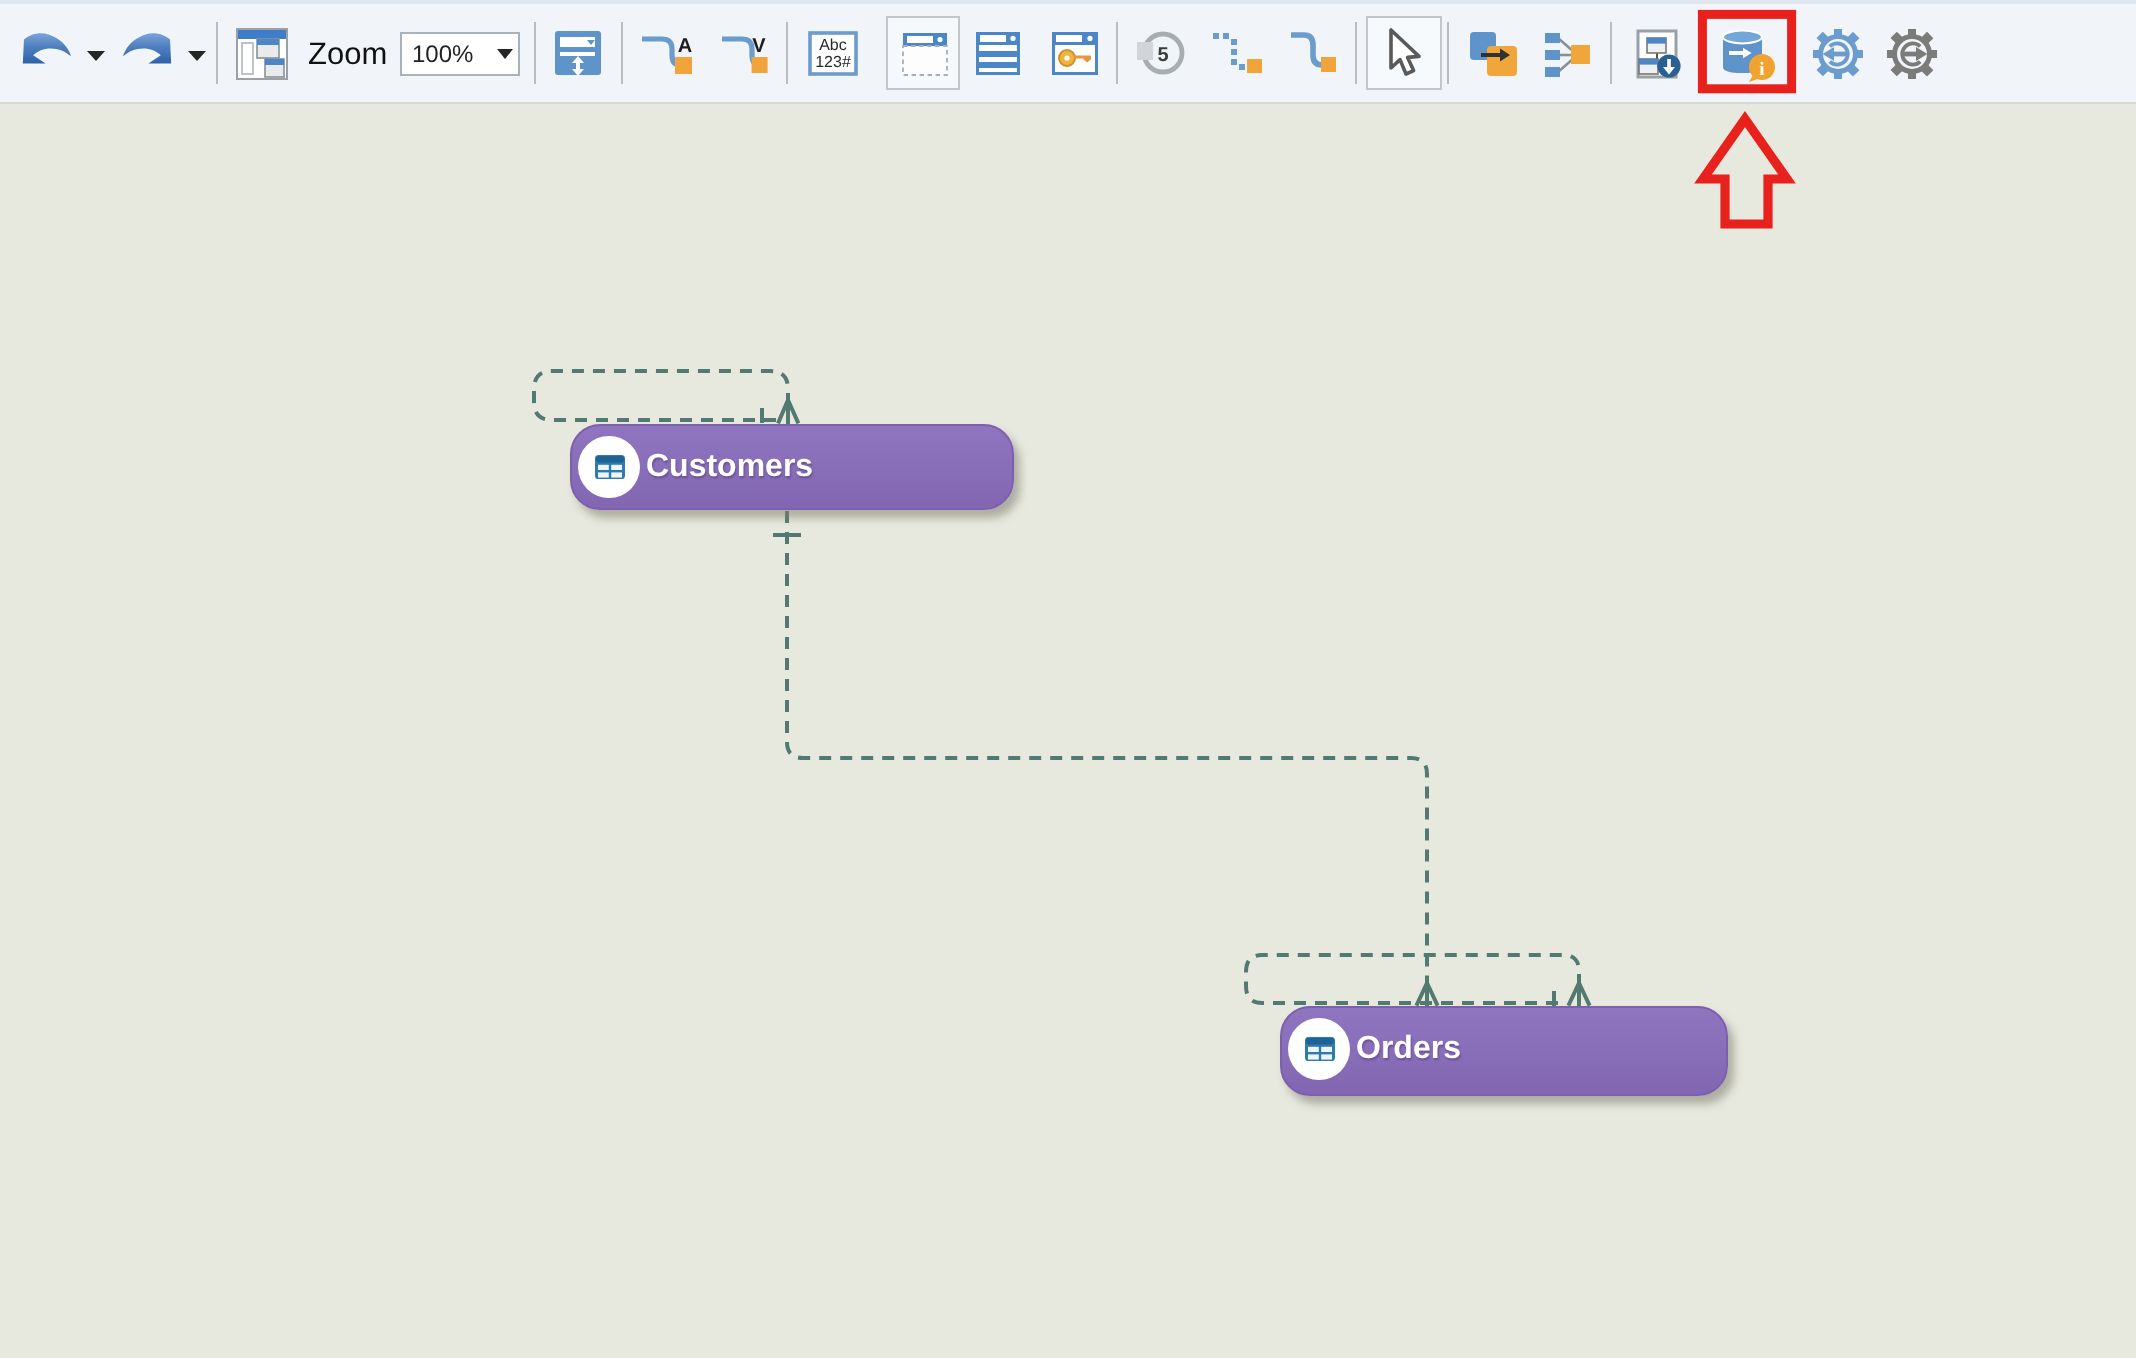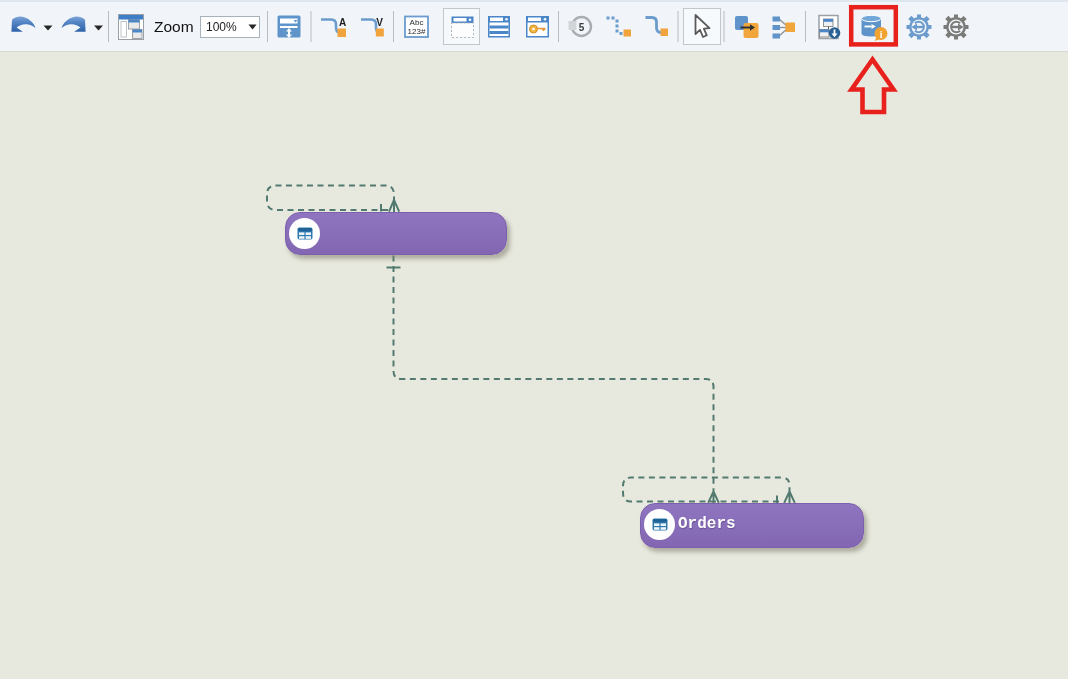--- a/index.html
+++ b/index.html
@@ -36,23 +36,24 @@
 <div class="entity" style="left:285px;top:212px;width:220px;">
   <div class="bubble"></div>
   <svg width="16" height="13" style="left:10.5px;top:14px;">
     <rect x="0.5" y="0.5" width="15" height="12" rx="1.8" fill="#2e7bb0"></rect>
     <rect x="1" y="1" width="14" height="3.2" rx="1.4" fill="#1f6396"></rect>
     <rect x="2" y="5.4" width="5.4" height="2.6" fill="#fff" opacity="0.92"></rect>
     <rect x="8.6" y="5.4" width="5.4" height="2.6" fill="#fff" opacity="0.92"></rect>
     <rect x="2" y="9.2" width="5.4" height="2.6" fill="#fff" opacity="0.92"></rect>
     <rect x="8.6" y="9.2" width="5.4" height="2.6" fill="#fff" opacity="0.92"></rect>
   </svg>
+  <div class="ename">Customers</div>
 </div>
 
-<div class="entity" style="left:640px;top:503px;width:222px;height:42.5px;font-family:Liberation Mono, monospace;">
+<div class="entity" style="left:640px;top:503px;width:222px;height:42.5px;">
   <div class="bubble"></div>
   <svg width="16" height="13" style="left:10.5px;top:14px;">
     <rect x="0.5" y="0.5" width="15" height="12" rx="1.8" fill="#2e7bb0"></rect>
     <rect x="1" y="1" width="14" height="3.2" rx="1.4" fill="#1f6396"></rect>
     <rect x="2" y="5.4" width="5.4" height="2.6" fill="#fff" opacity="0.92"></rect>
     <rect x="8.6" y="5.4" width="5.4" height="2.6" fill="#fff" opacity="0.92"></rect>
     <rect x="2" y="9.2" width="5.4" height="2.6" fill="#fff" opacity="0.92"></rect>
     <rect x="8.6" y="9.2" width="5.4" height="2.6" fill="#fff" opacity="0.92"></rect>
   </svg>
   <div class="ename">Orders</div>

